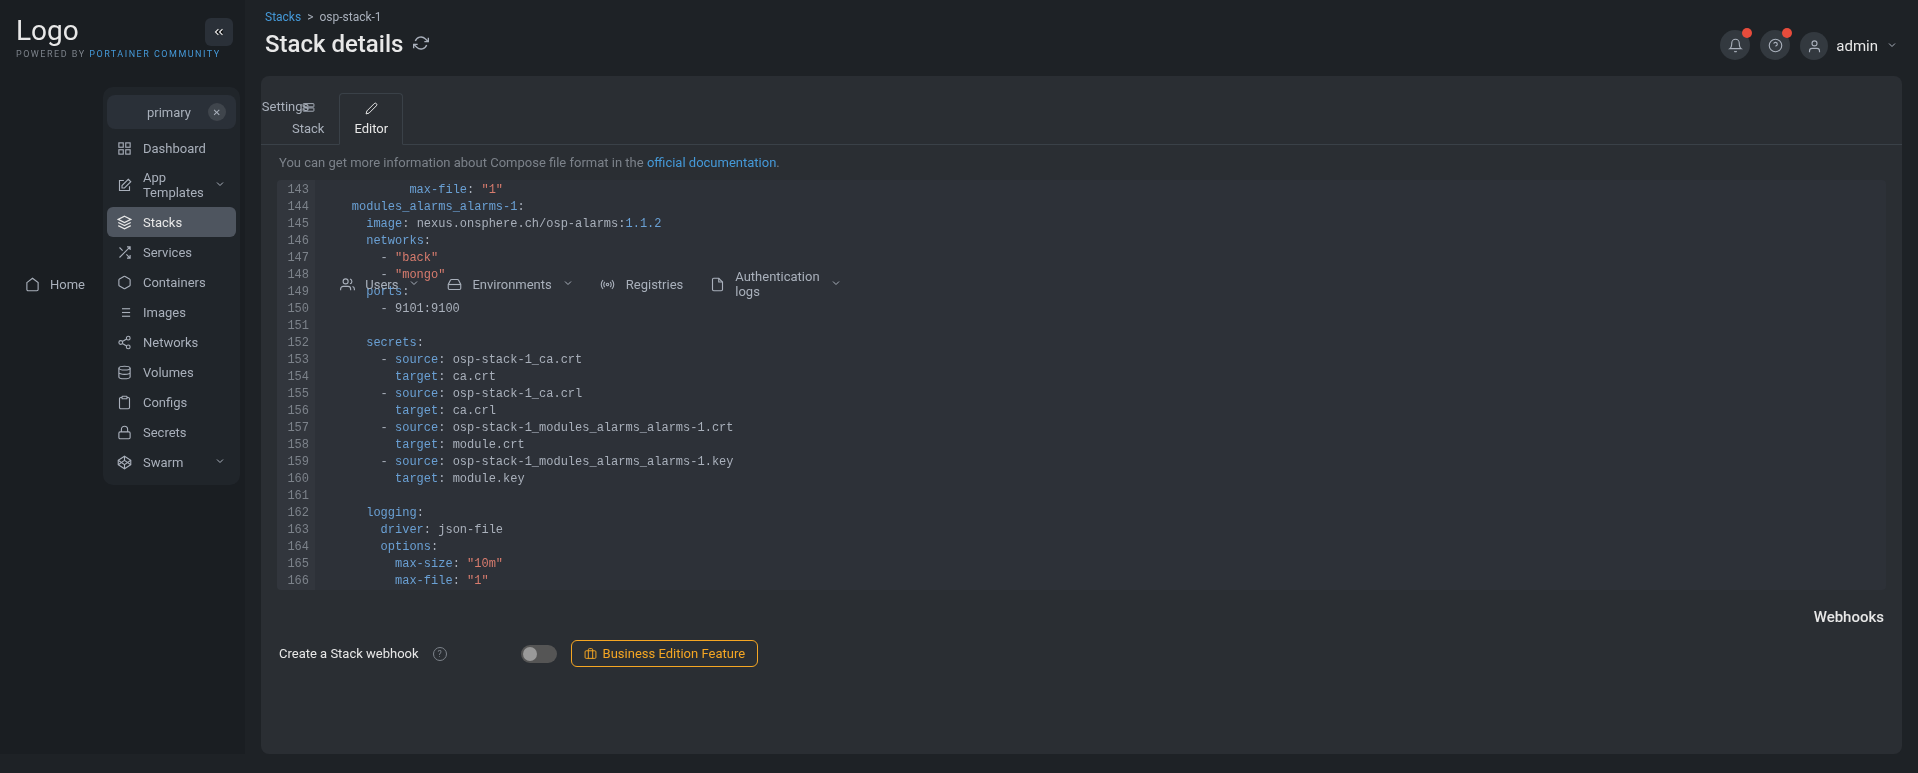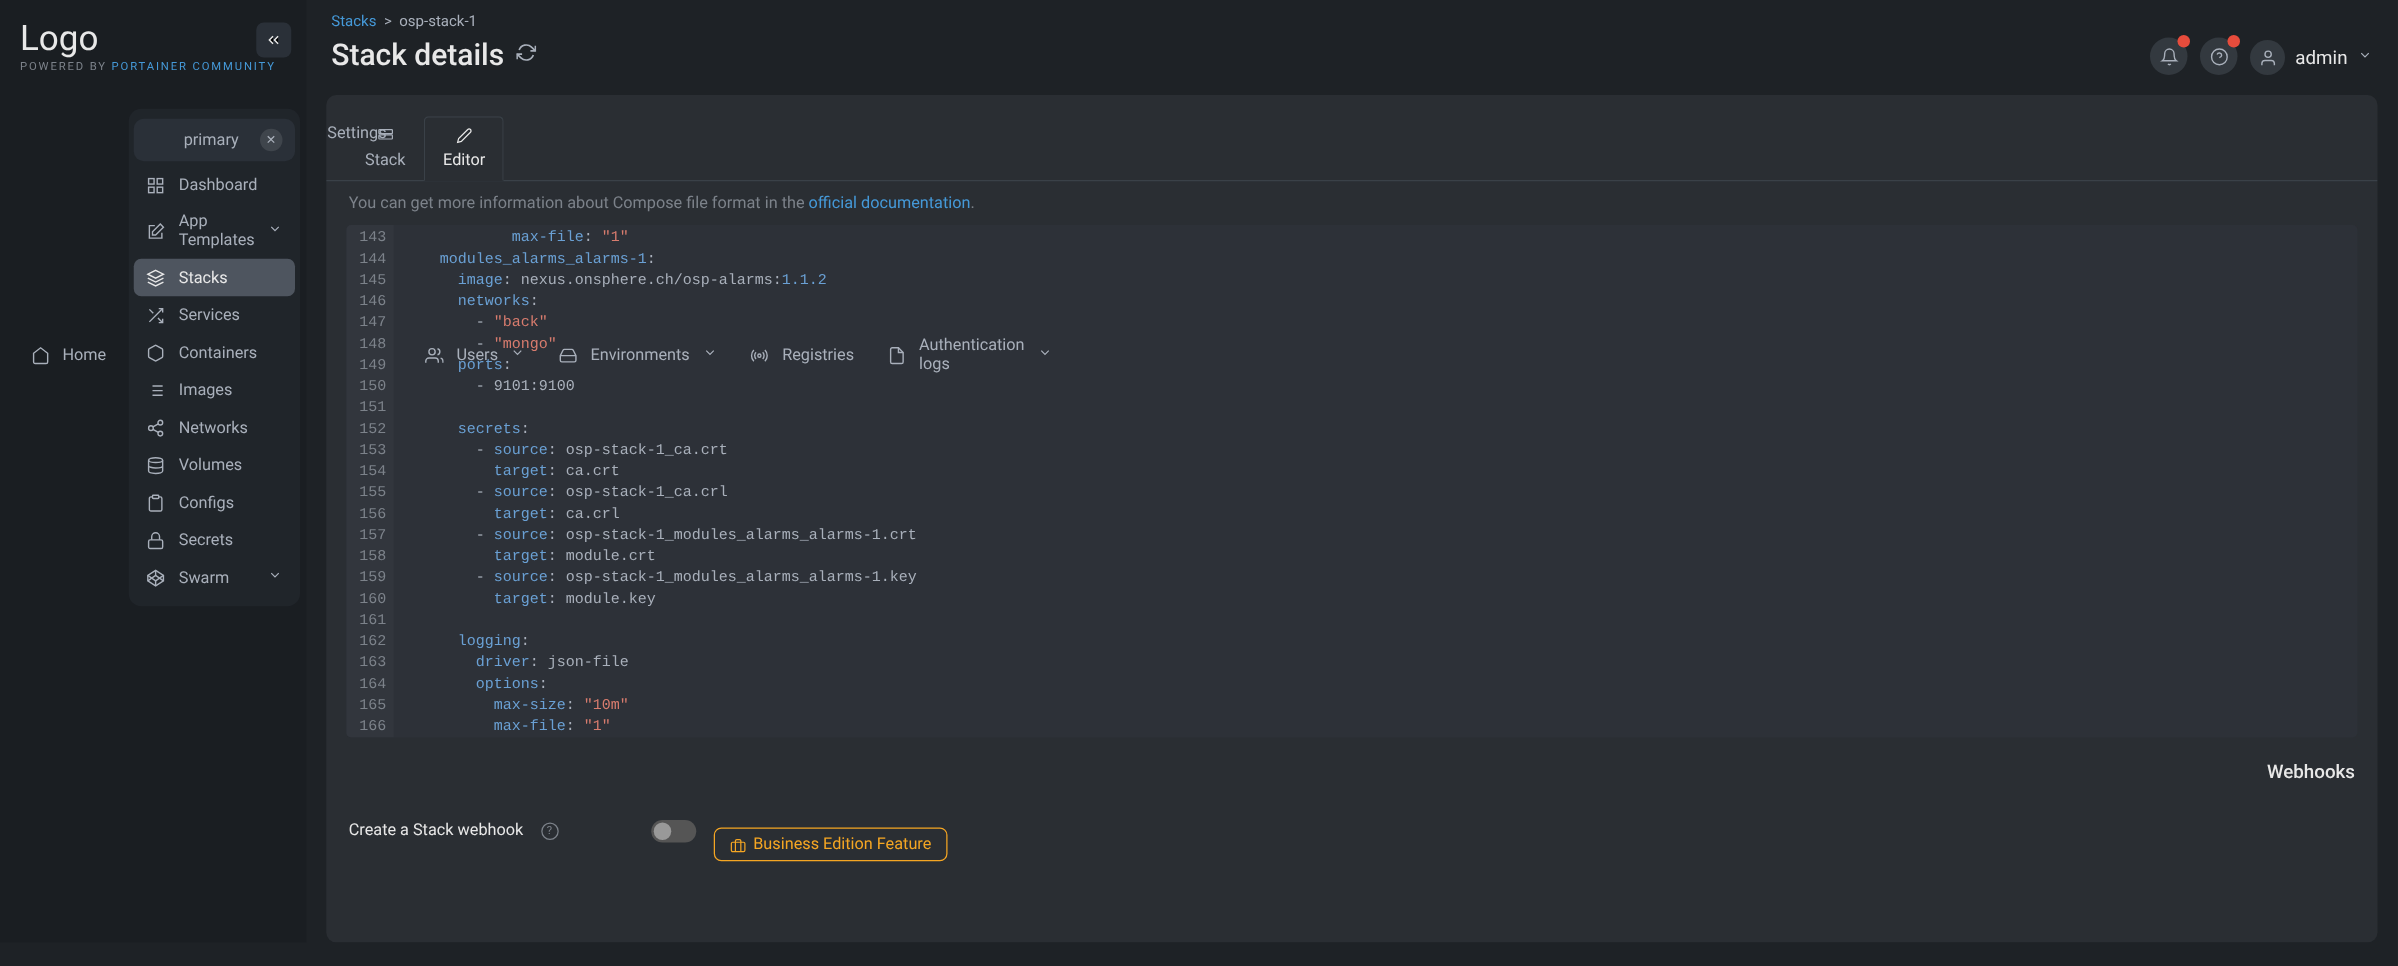--- a/index.html
+++ b/index.html
@@ -399,28 +399,27 @@
   position: absolute;
   width: 14px;
   height: 14px;
   background: #999;
   border-radius: 50%;
   top: 2px;
   left: 2px;
 }
 .biz-badge {
   display: flex;
-  align-items: flex-end;
+  align-items: center;
   gap: 6px;
   padding: 5px 12px;
   border: 1px solid var(--color-orange-border);
   border-radius: 6px;
   color: var(--color-orange);
   font-size: 13px;
-  margin-top: 22px;
 }
 .biz-badge svg {
   width: 13px;
   height: 13px;
   stroke: var(--color-orange);
   fill: none;
 }
 </style>
 </head>
 <body>

